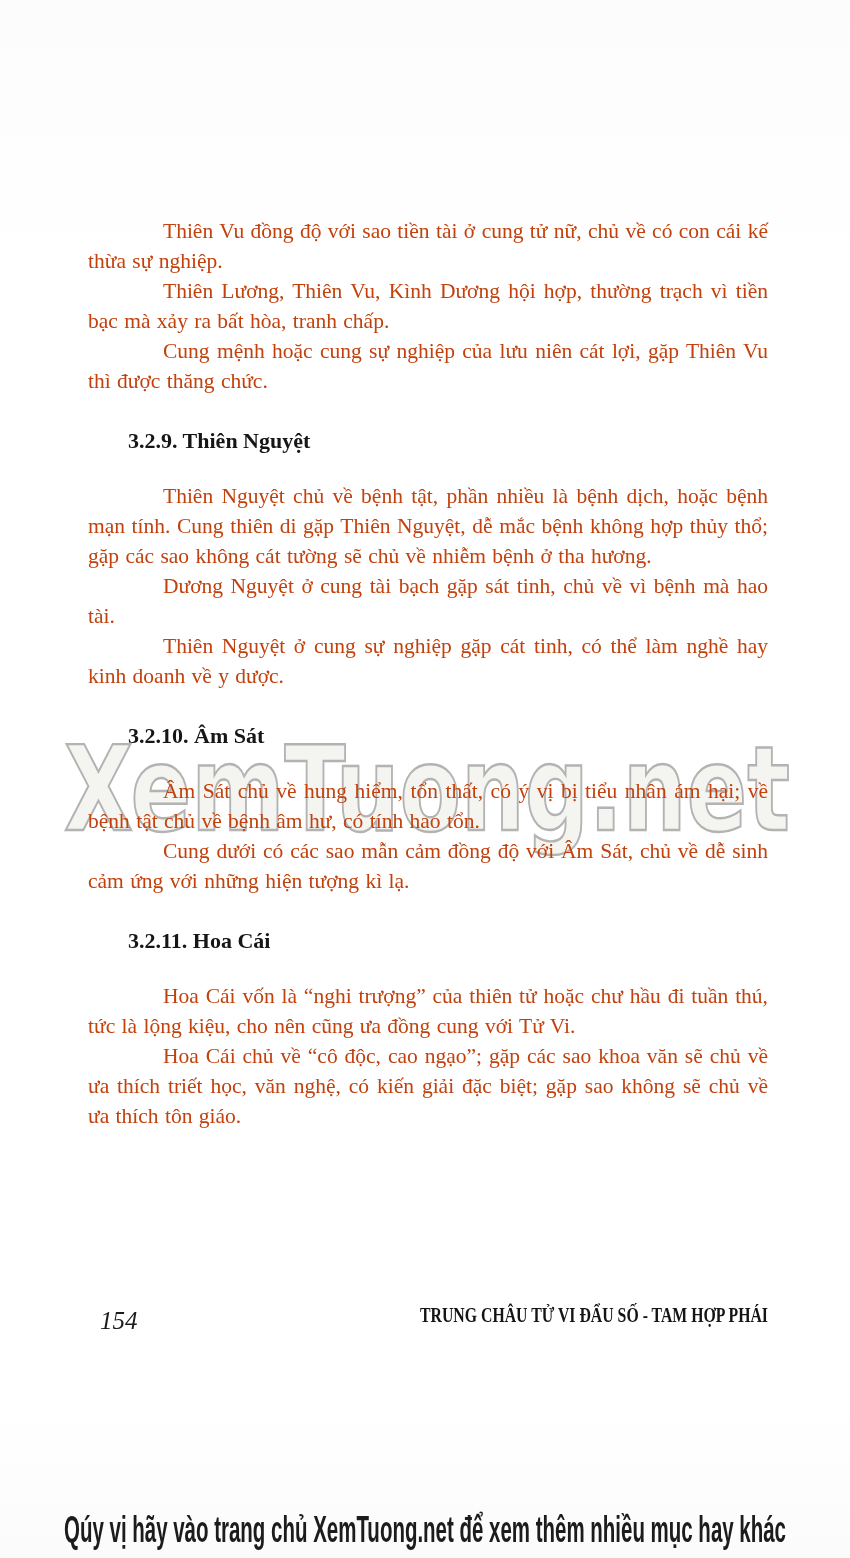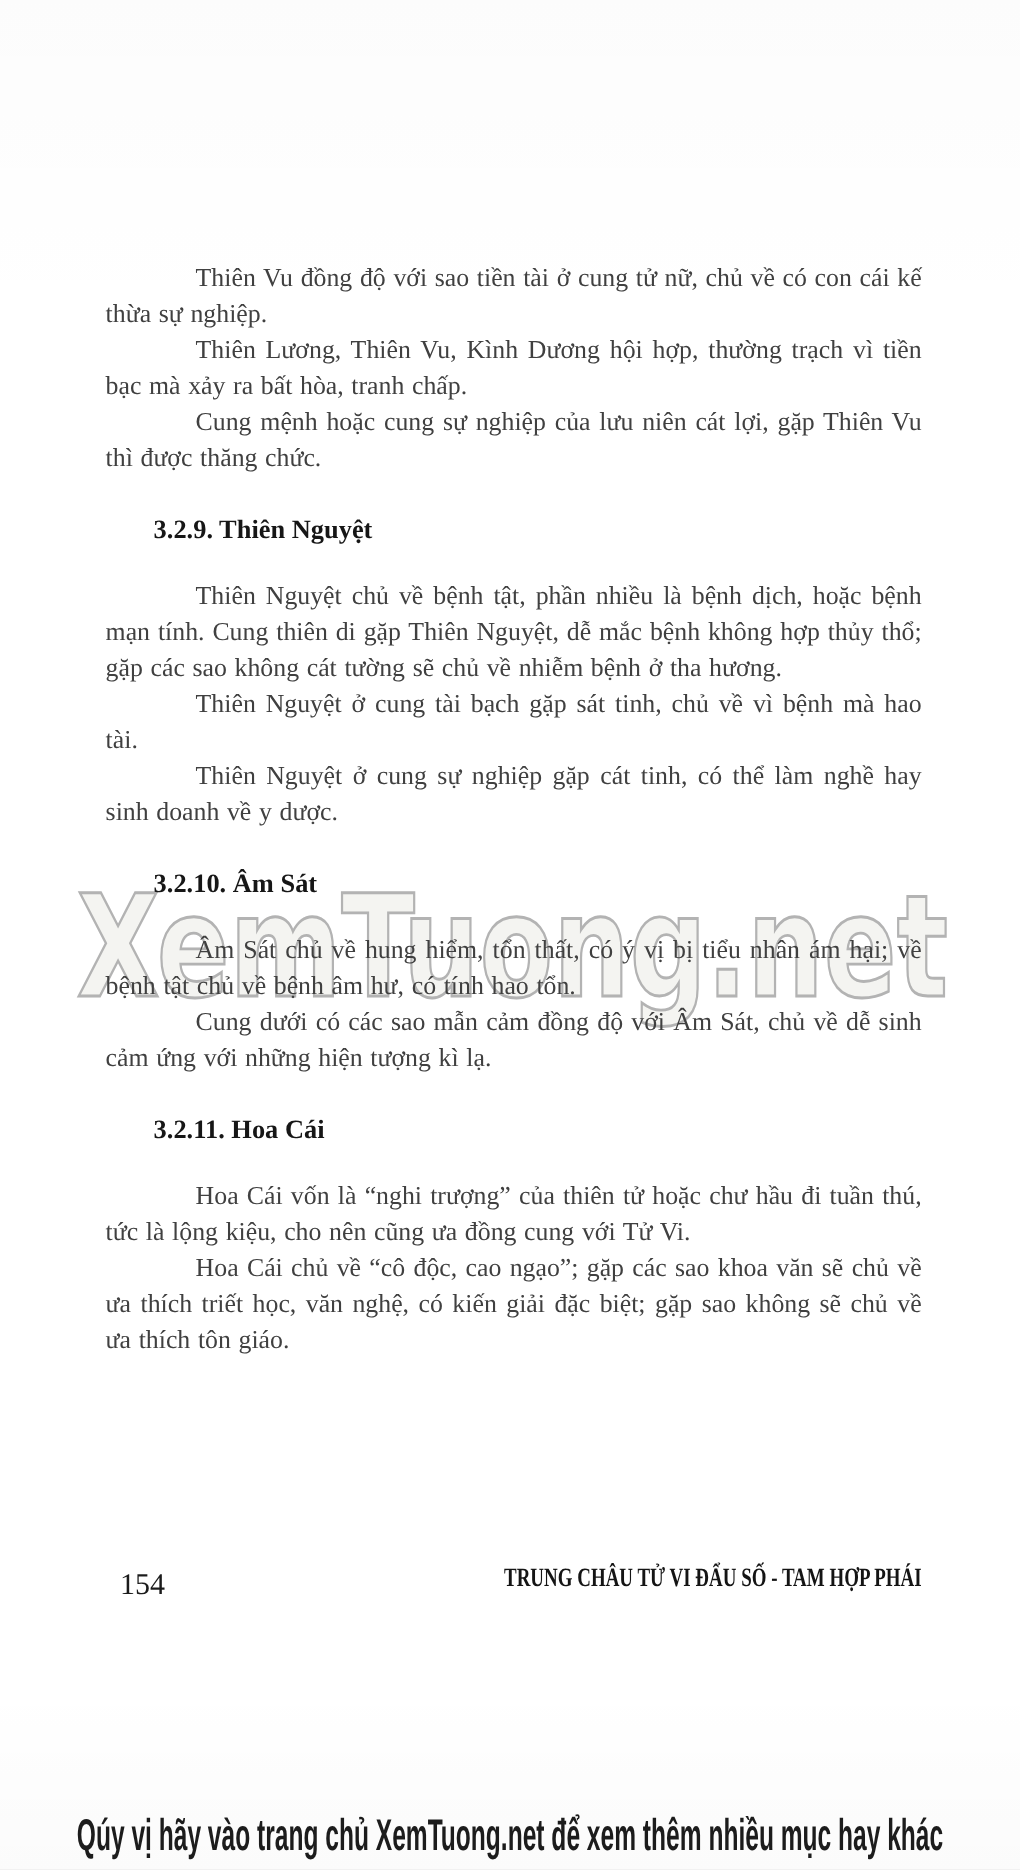--- a/index.html
+++ b/index.html
@@ -41,36 +41,37 @@
     top: 216px;
     width: 680px;
     z-index: 1;
   }
   .para {
     margin: 0;
     text-align: justify;
     text-indent: 75px;
     font-size: 21.5px;
     line-height: 30px;
-    color: #404040;
+    color: #c2410c;
     word-spacing: 1px;
   }
   .heading {
     margin: 30px 0 25px 40px;
     font-size: 22px;
     line-height: 30px;
     font-weight: bold;
     color: #161616;
   }
   .pagenum {
     position: absolute;
     left: 100px;
     top: 1307px;
     z-index: 1;
     font-family: "Liberation Serif", serif;
+    font-style: italic;
     font-size: 25px;
     color: #1b1b1b;
   }
   .booktitle-svg {
     position: absolute;
     left: 408px;
     top: 1292px;
     z-index: 1;
   }
   .booktitle-svg text {
@@ -105,22 +106,22 @@
 
     <section>
       <p class="para">Thiên Vu đồng độ với sao tiền tài ở cung tử nữ, chủ về có con cái kế thừa sự nghiệp.</p>
       <p class="para">Thiên Lương, Thiên Vu, Kình Dương hội hợp, thường trạch vì tiền bạc mà xảy ra bất hòa, tranh chấp.</p>
       <p class="para">Cung mệnh hoặc cung sự nghiệp của lưu niên cát lợi, gặp Thiên Vu thì được thăng chức.</p>
     </section>
 
     <section>
       <h3 class="heading">3.2.9. Thiên Nguyệt</h3>
       <p class="para">Thiên Nguyệt chủ về bệnh tật, phần nhiều là bệnh dịch, hoặc bệnh mạn tính. Cung thiên di gặp Thiên Nguyệt, dễ mắc bệnh không hợp thủy thổ; gặp các sao không cát tường sẽ chủ về nhiễm bệnh ở tha hương.</p>
-      <p class="para">Thiên Nguyệt ở cung tài bạch gặp sát tinh, chủ về vì bệnh mà hao tài.</p>
-      <p class="para">Thiên Nguyệt ở cung sự nghiệp gặp cát tinh, có thể làm nghề hay sinh doanh về y dược.</p>
+      <p class="para">Dương Nguyệt ở cung tài bạch gặp sát tinh, chủ về vì bệnh mà hao tài.</p>
+      <p class="para">Thiên Nguyệt ở cung sự nghiệp gặp cát tinh, có thể làm nghề hay kinh doanh về y dược.</p>
     </section>
 
     <section>
       <h3 class="heading">3.2.10. Âm Sát</h3>
       <p class="para">Âm Sát chủ về hung hiểm, tổn thất, có ý vị bị tiểu nhân ám hại; về bệnh tật chủ về bệnh âm hư, có tính hao tổn.</p>
       <p class="para">Cung dưới có các sao mẫn cảm đồng độ với Âm Sát, chủ về dễ sinh cảm ứng với những hiện tượng kì lạ.</p>
     </section>
 
     <section>
       <h3 class="heading">3.2.11. Hoa Cái</h3>

